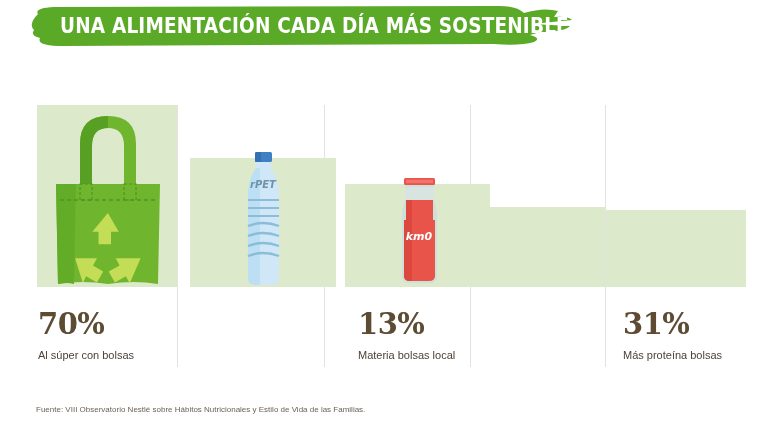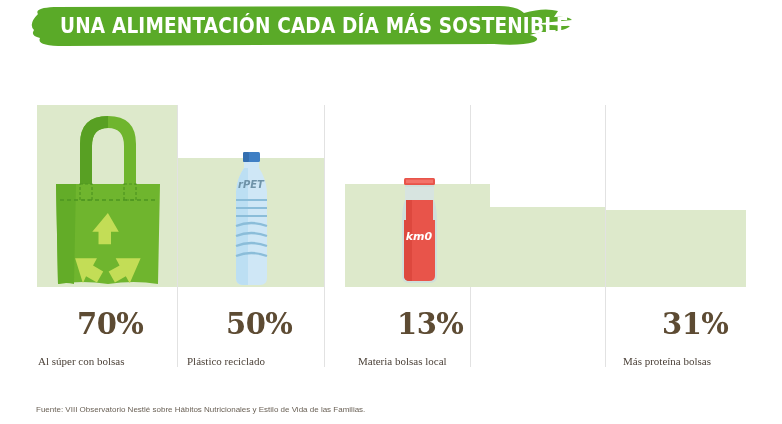--- a/index.html
+++ b/index.html
@@ -72,25 +72,24 @@
     position: absolute;
     top: 310px;
   }
   .stat-value {
     font-family: "DejaVu Serif", serif;
     font-size: 29px;
     font-weight: bold;
     color: #5d4b33;
     line-height: 1;
     letter-spacing: -0.5px;
-    margin-left: 39px;
   }
   .stat-label {
-    margin-top: 16px;
-    font-family: Liberation Serif, serif;
+    margin-top: 10px;
+    font-family: Liberation Sans, sans-serif;
     font-size: 11px;
     color: #4c4239;
     white-space: nowrap;
   }
 
   
   #footer-source {
     position: absolute;
     left: 36px;
     top: 405px;
@@ -141,21 +140,21 @@
         <path d="M88 62 L74 94 L69 85 L55 93 L47 79 L61 71 L56 62 Z"></path>
       </g>
     </svg>
 
     <div class="stat-block" style="left:38px">
       <div class="stat-value">70%</div>
       <div class="stat-label">Al súper con bolsas</div>
     </div>
   </div>
 
-  <div class="column" style="left:177px;width:147px">
+  <div class="column" style="left:189px;width:147px">
     <div class="panel" style="left:1px;width:146px;height:129px;"></div>
 
     <svg class="art" style="left:46px;top:152px;" width="56" height="136" viewBox="0 0 56 136">
 
       <rect x="20" y="0" width="17" height="10" rx="1.5" fill="#3f7fc4"></rect>
       <rect x="20" y="0" width="6" height="10" rx="1.5" fill="#346fb0"></rect>
 
       <rect x="21" y="10" width="15" height="7" fill="#cfe7f6"></rect>
 
       <path d="M21 16 Q14 26 13 40 L13 126 Q13 133 20 133 L37 133 Q44 133 44 126 L44 40 Q43 26 36 16 Z" fill="#cfe7f6"></path>
@@ -164,24 +163,20 @@
       <line x1="13" y1="48" x2="44" y2="48" stroke="#8bbdd9" stroke-width="2"></line>
       <line x1="13" y1="56" x2="44" y2="56" stroke="#8bbdd9" stroke-width="2"></line>
       <line x1="13" y1="64" x2="44" y2="64" stroke="#8bbdd9" stroke-width="2"></line>
       <path d="M13 74 Q28 68 44 74" stroke="#8bbdd9" stroke-width="2.4" fill="none"></path>
       <path d="M13 84 Q28 78 44 84" stroke="#8bbdd9" stroke-width="2.4" fill="none"></path>
       <path d="M13 94 Q28 88 44 94" stroke="#8bbdd9" stroke-width="2.4" fill="none"></path>
       <path d="M13 104 Q28 98 44 104" stroke="#8bbdd9" stroke-width="2.4" fill="none"></path>
       <text x="28" y="36" text-anchor="middle" font-family="DejaVu Sans, sans-serif" font-size="10" font-style="italic" font-weight="bold" fill="#6f93a8">rPET</text>
     </svg>
 
-    <div class="stat-block" style="left:10px">
-      <div class="stat-value">50%</div>
-      <div class="stat-label">Plástico reciclado</div>
-    </div>
   </div>
 
   <div class="column" style="left:344px;width:146px">
     <div class="panel" style="left:1px;width:145px;height:103px;"></div>
 
     <svg class="art" style="left:44px;top:178px;" width="62" height="110" viewBox="0 0 62 110">
 
       <rect x="16" y="0" width="31" height="7" rx="1.5" fill="#e8544a"></rect>
       <rect x="18" y="1.6" width="27" height="3.6" fill="#f3736a"></rect>
 

